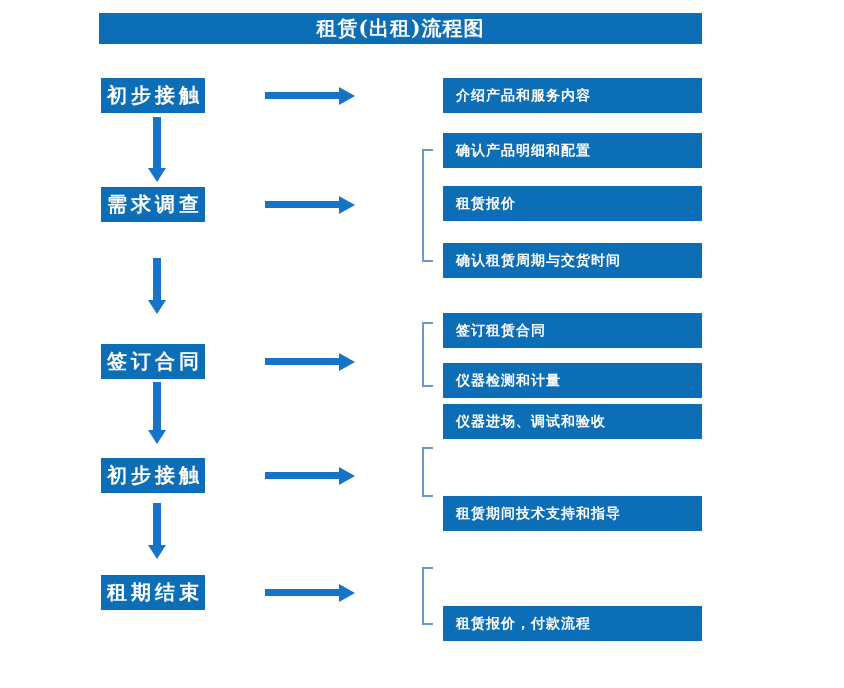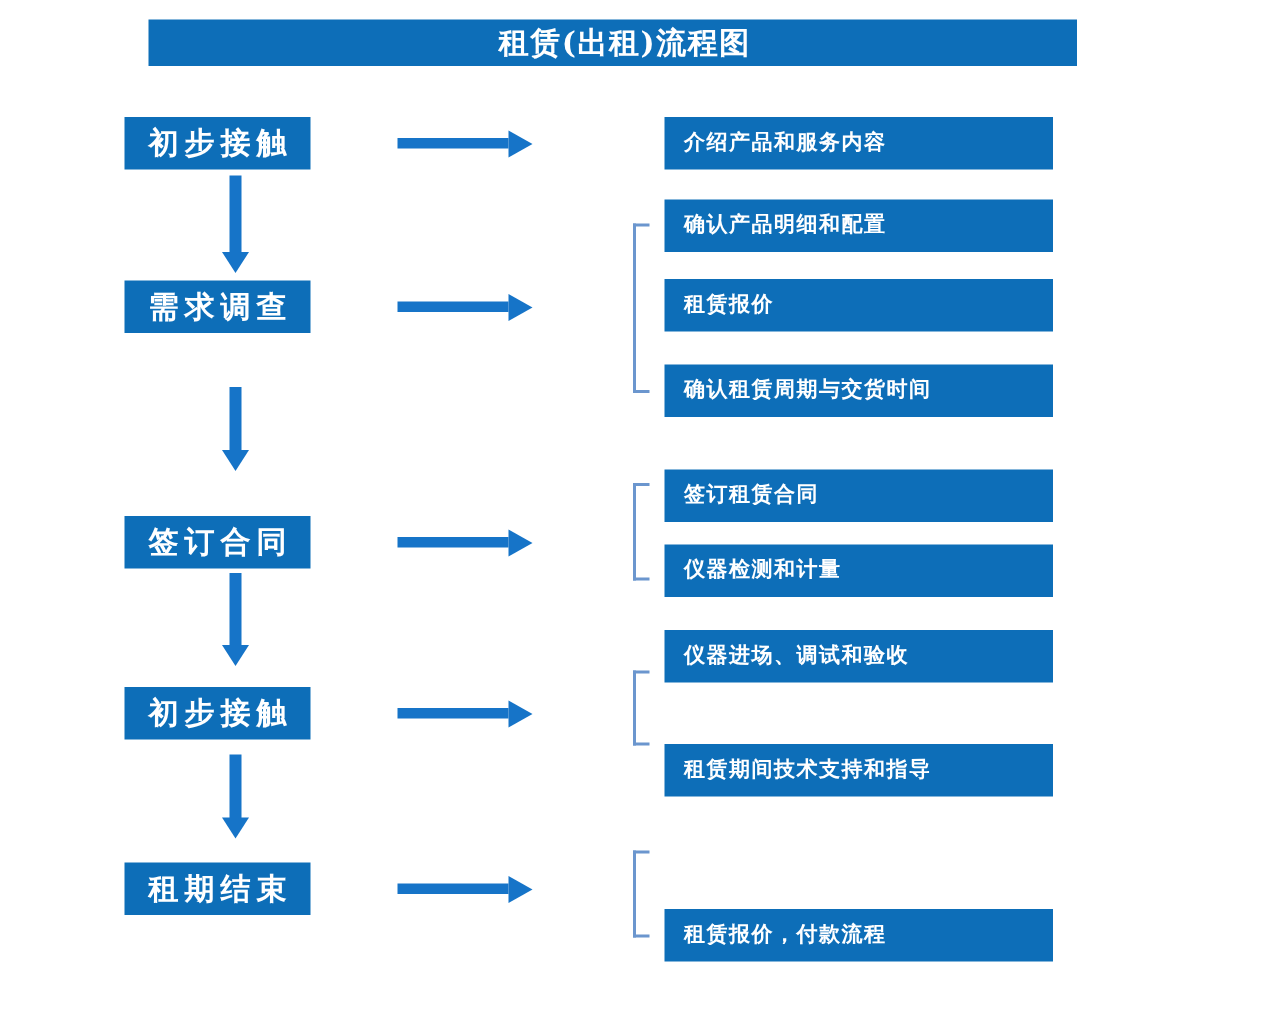--- a/index.html
+++ b/index.html
@@ -10,24 +10,24 @@
     --background:#FFFFFF;
   }
   html,body{margin:0;padding:0;background:var(--background);}
   .canvas{
     position:relative;width:844px;height:688px;background:var(--background);
     font-family:"DejaVu Serif","Liberation Serif",serif;font-weight:bold;overflow:hidden;
   }
   .title-bar{
     position:absolute;left:99px;top:13px;width:603px;height:31px;
     background:var(--box-blue);color:var(--text-white);
-    font-size:20px;line-height:31px;text-align:center;letter-spacing:1px;padding-left:16px;
+    font-size:20px;line-height:31px;text-align:center;letter-spacing:1px;
   }
   .lbox{
-    position:absolute;left:83px;width:124px;height:35px;
+    position:absolute;left:101px;width:104px;height:35px;
     background:var(--box-blue);color:var(--text-white);
     font-size:20px;line-height:35px;text-align:center;letter-spacing:4px;
     text-indent:4px;
   }
   .rbox{
     position:absolute;left:443px;width:259px;height:35px;
     background:var(--box-blue);color:var(--text-white);
     font-size:14px;line-height:35px;text-align:left;letter-spacing:1px;
     padding-left:13px;box-sizing:border-box;
   }
@@ -83,17 +83,17 @@
   <div class="bracket" style="top:322px;height:65px"></div>
   <div class="bracket" style="top:447px;height:50px"></div>
   <div class="bracket" style="top:567px;height:58px"></div>
 
   <div class="rbox" style="top:78px">介绍产品和服务内容</div>
   <div class="rbox" style="top:133px">确认产品明细和配置</div>
   <div class="rbox" style="top:186px">租赁报价</div>
   <div class="rbox" style="top:243px">确认租赁周期与交货时间</div>
   <div class="rbox" style="top:313px">签订租赁合同</div>
   <div class="rbox" style="top:363px">仪器检测和计量</div>
-  <div class="rbox" style="top:420px">仪器进场、调试和验收</div>
+  <div class="rbox" style="top:404px">仪器进场、调试和验收</div>
   <div class="rbox" style="top:496px">租赁期间技术支持和指导</div>
   <div class="rbox" style="top:606px">租赁报价，付款流程</div>
 
 </div>
 
 </body></html>

